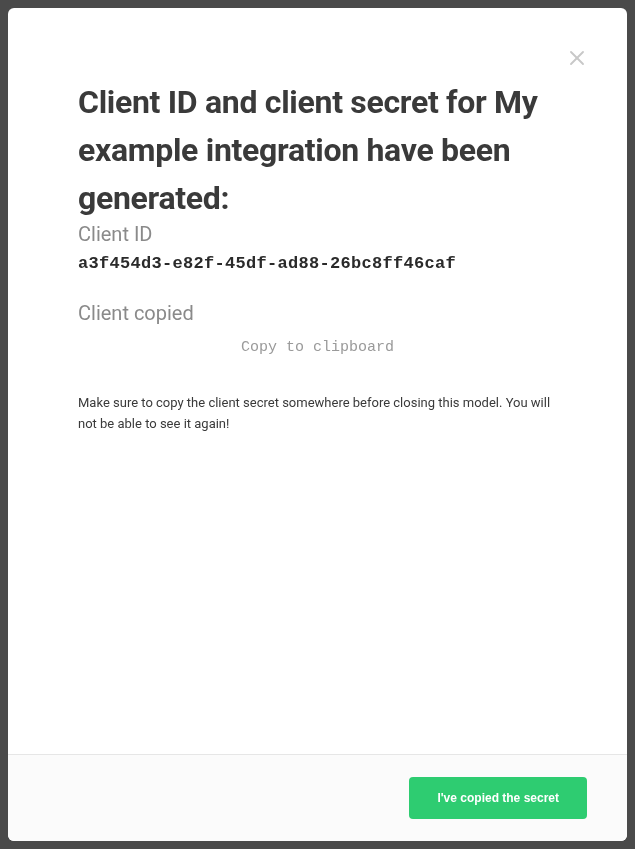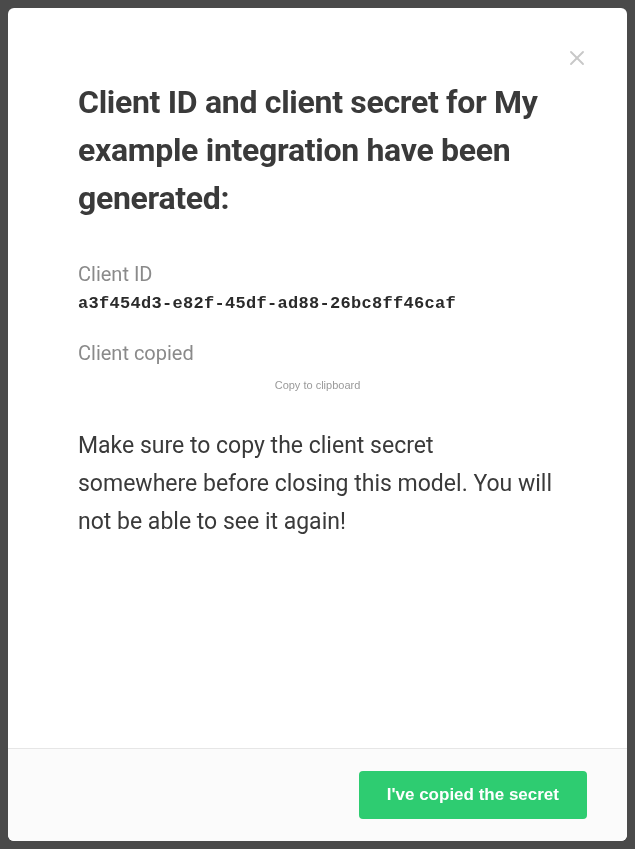--- a/index.html
+++ b/index.html
@@ -50,21 +50,20 @@
     }
     .close-btn svg {
       width: 18px;
       height: 18px;
     }
     .modal-title {
       font-size: 32px;
       font-weight: 700;
       color: #3a3a3a;
       line-height: 1.5;
-      margin-bottom: 40px;
       letter-spacing: -0.3px;
     }
     .field-label {
       font-size: 20px;
       color: #8a8a8a;
       margin-bottom: 8px;
     }
     .client-id-value {
       font-family: "Courier New", Courier, monospace;
       font-size: 17px;
@@ -94,49 +93,49 @@
       bottom: 2px;
       width: 0;
       height: 0;
       border-style: solid;
       border-width: 0 0 8px 8px;
       border-color: transparent transparent #888 transparent;
     }
     .copy-link {
       display: block;
       text-align: center;
-      font-family: Liberation Sans, sans-serif;
-      font-size: 11px;
+      font-family: Liberation Mono, monospace;
+      font-size: 15px;
       color: #9a9a9a;
       margin-top: 14px;
       margin-bottom: 36px;
       cursor: pointer;
       background: none;
       border: none;
       width: 100%;
     }
     .info-text {
-      font-size: 23px;
+      font-size: 13px;
       color: #3a3a3a;
       line-height: 1.65;
       margin-bottom: 26px;
     }
     .modal-footer {
       border-top: 1px solid #e6e6e6;
       background: #fbfbfb;
       padding: 22px 40px;
       display: flex;
       justify-content: flex-end;
     }
     .primary-btn {
       background: #2ecc71;
       color: #ffffff;
       border: none;
       border-radius: 4px;
-      font-size: 17px;
+      font-size: 12px;
       font-weight: 600;
       padding: 14px 28px;
       cursor: pointer;
     }
   </style>
 </head>
 <body>
 
 <div class="modal">
   <div class="modal-body">

